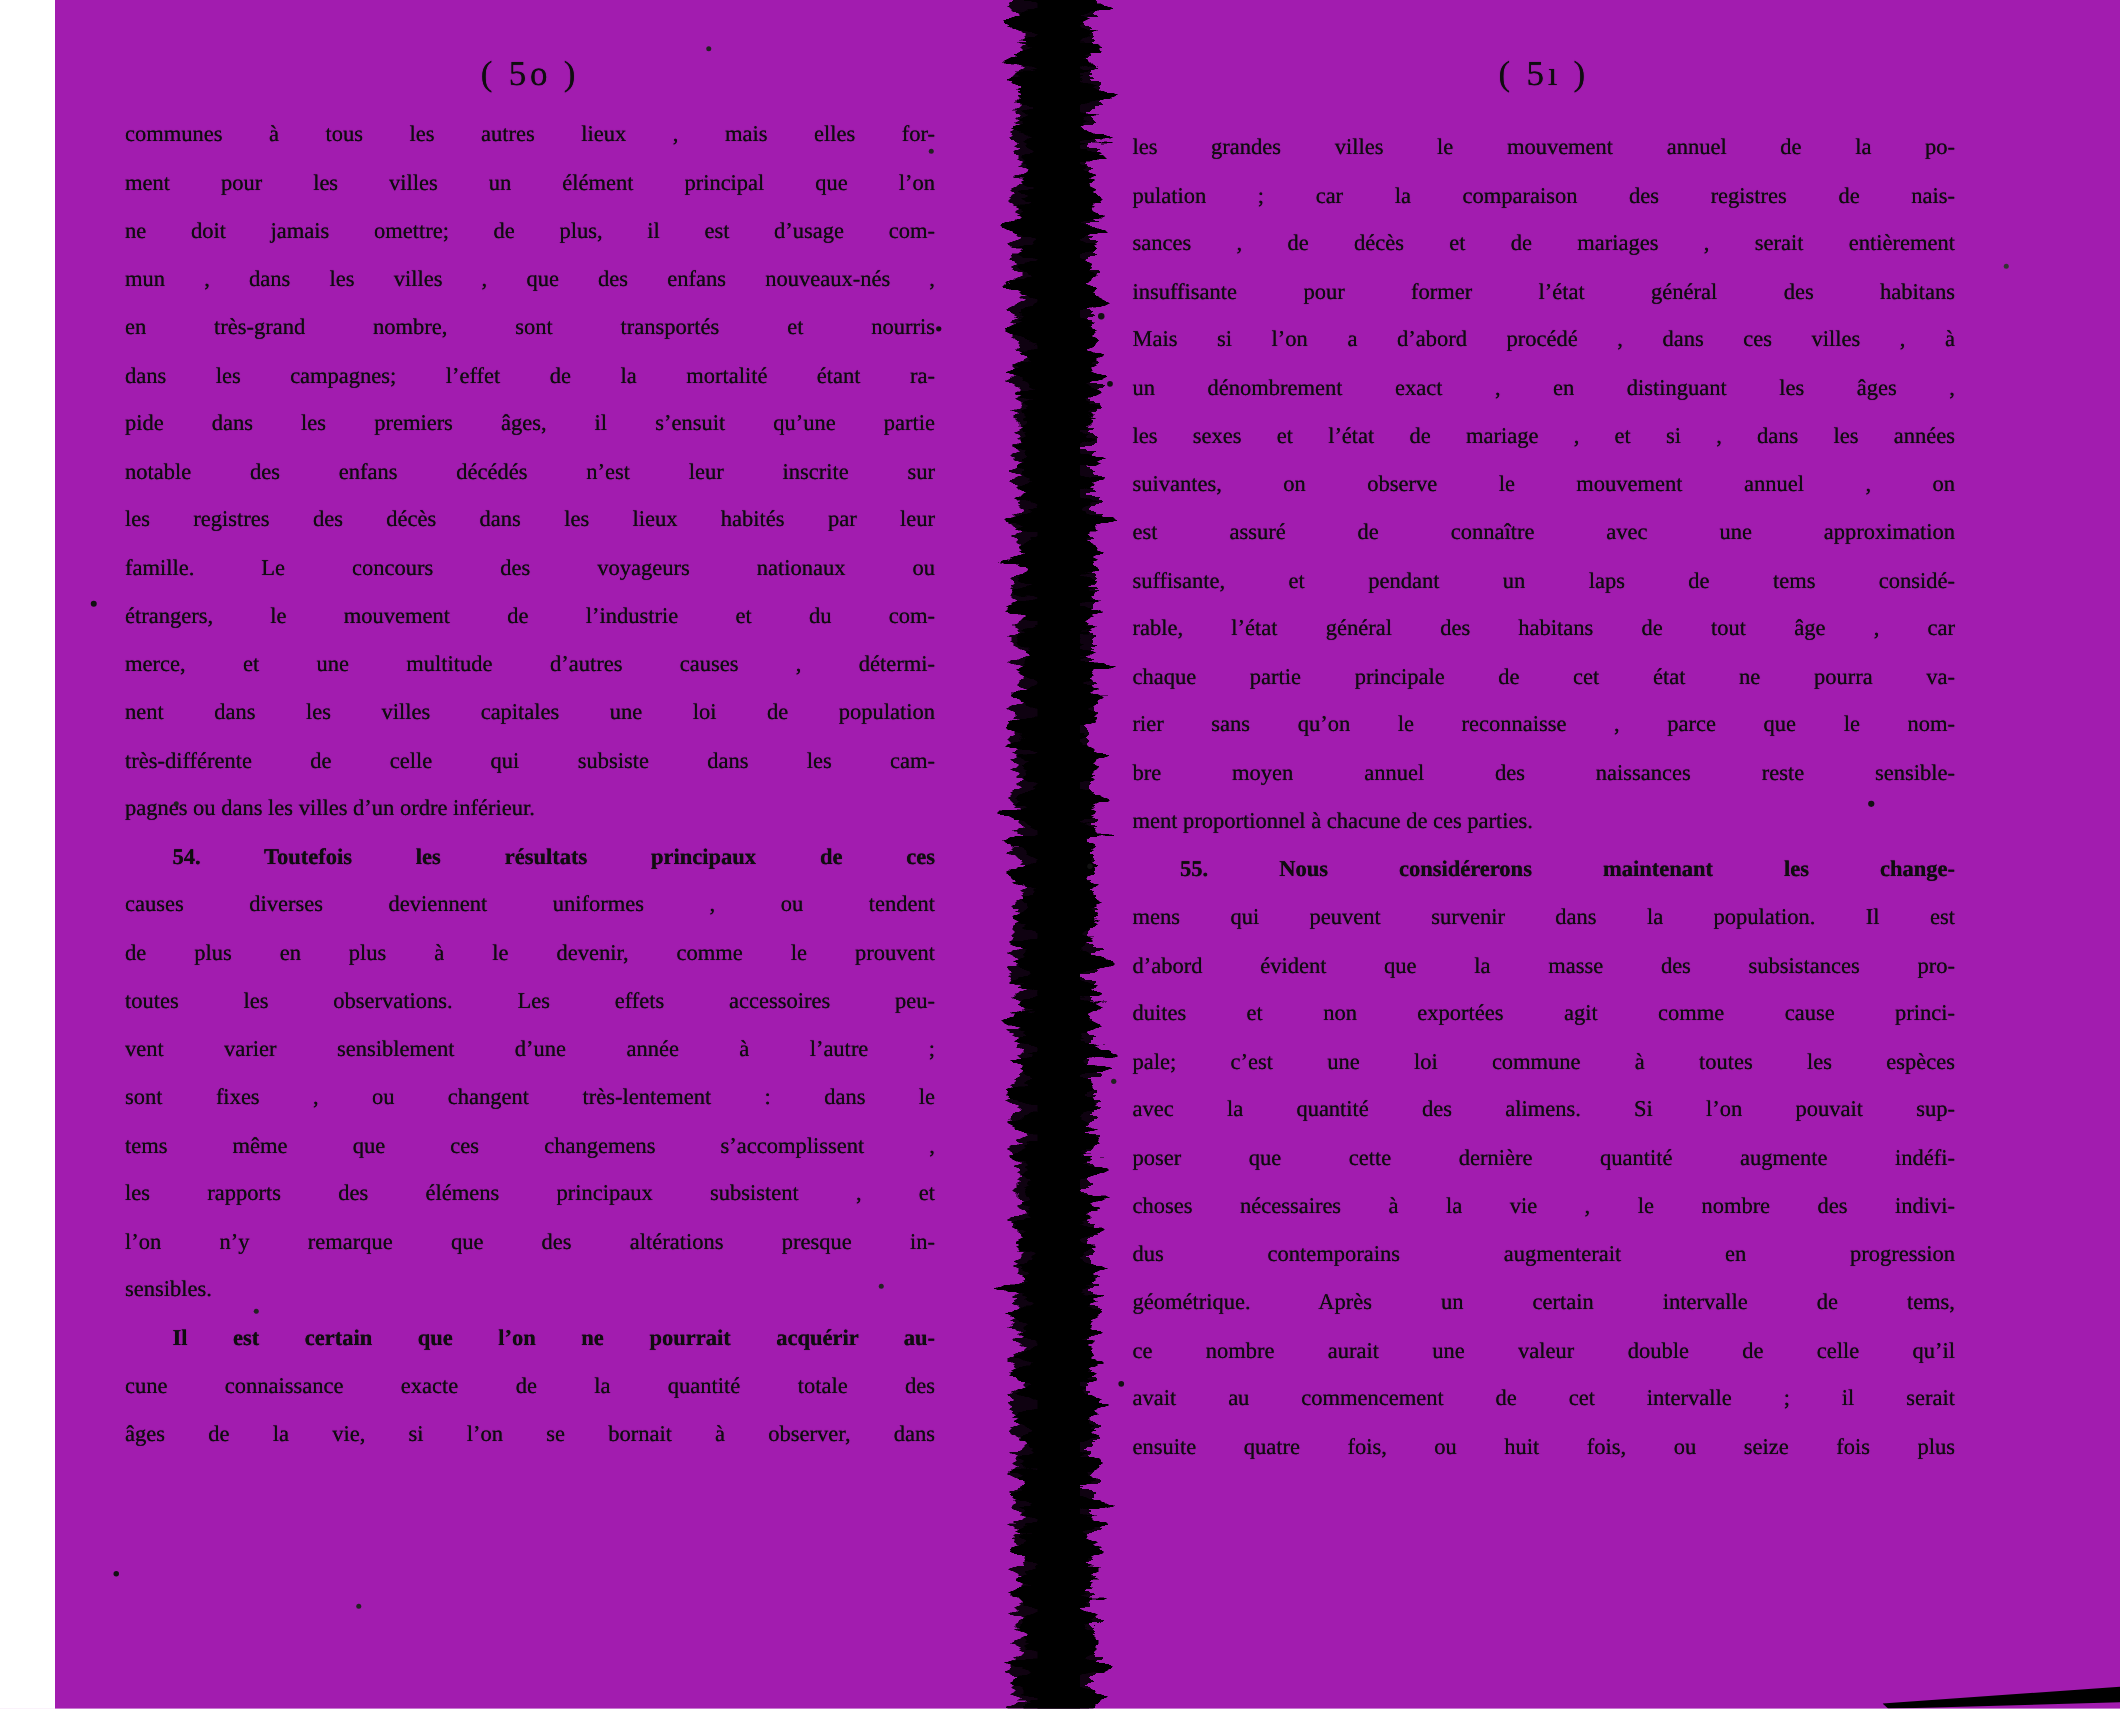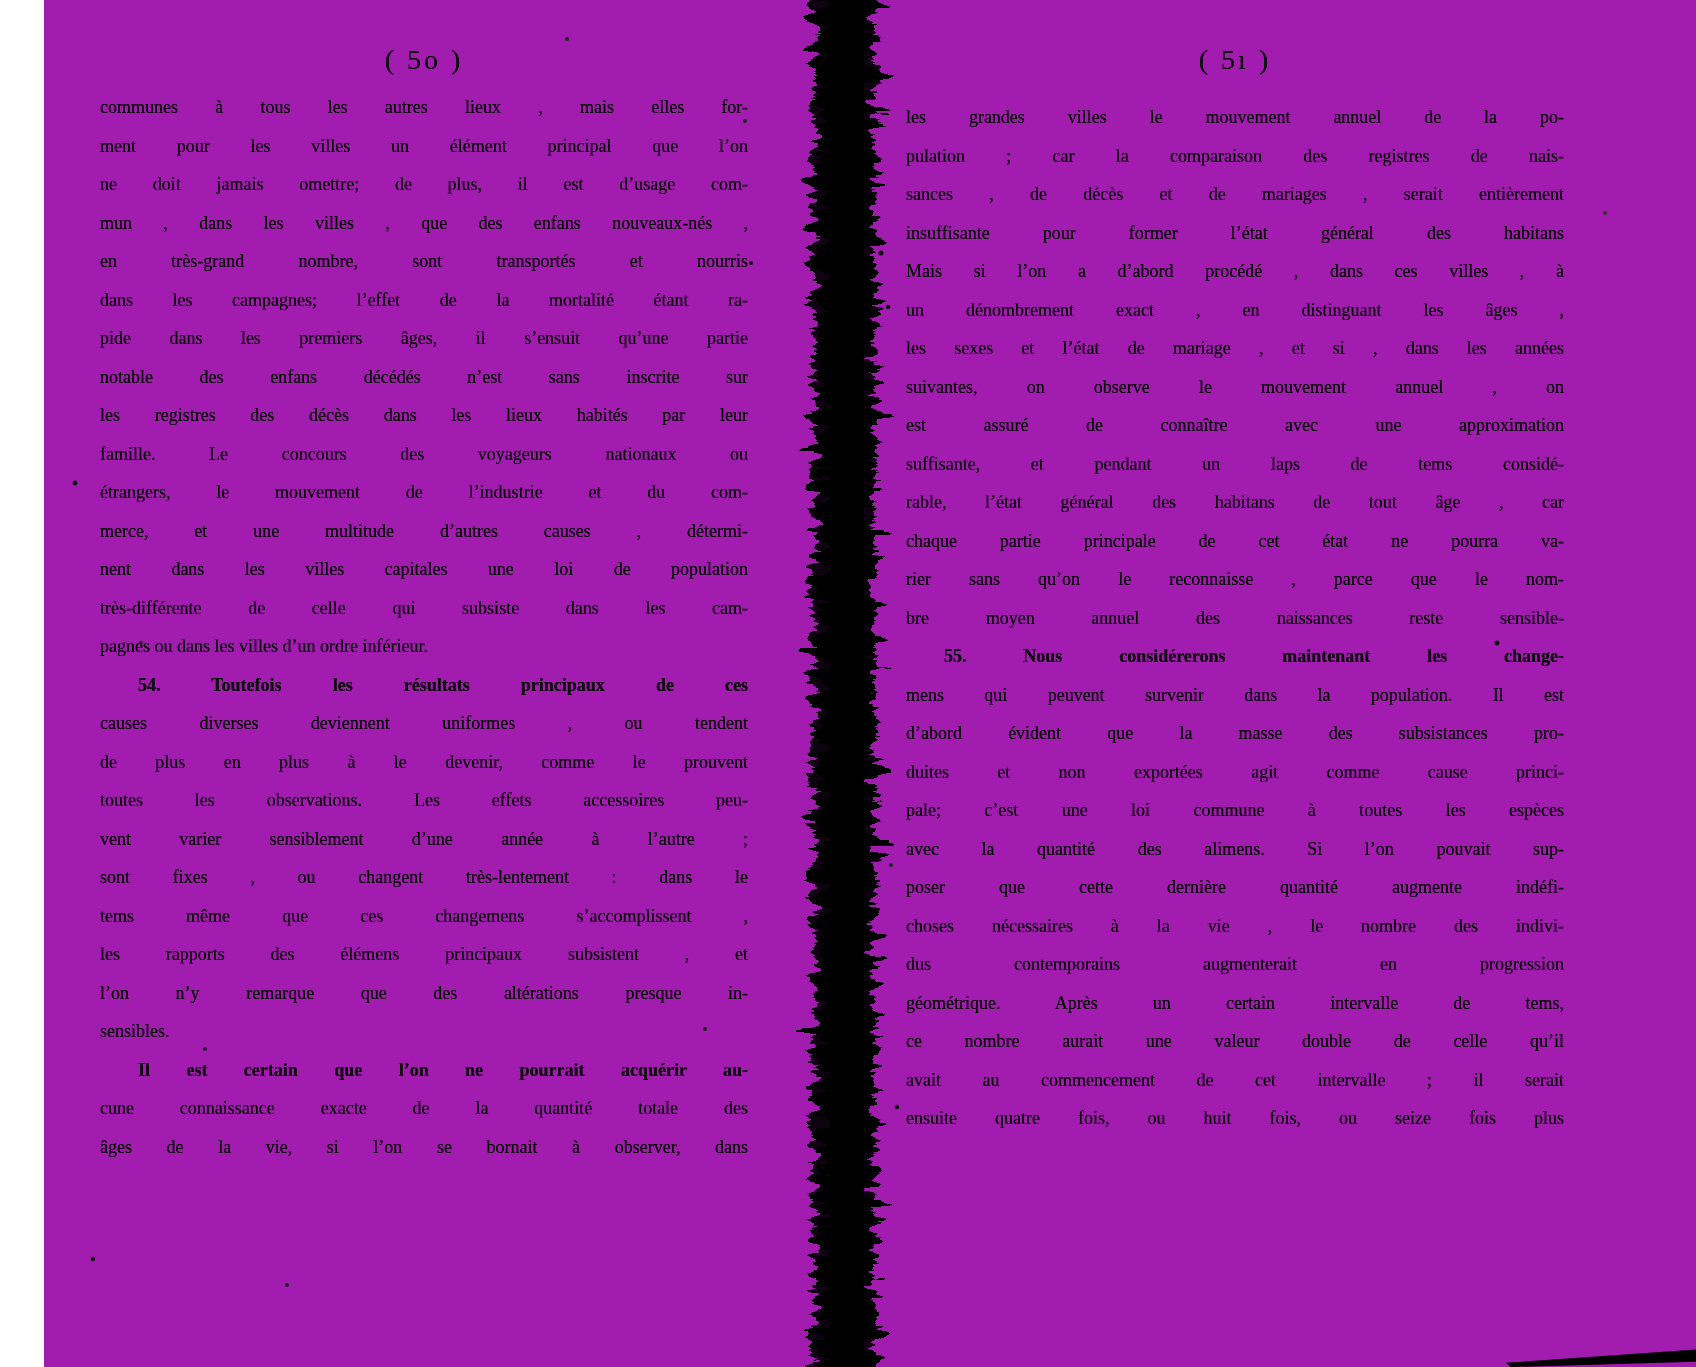--- a/index.html
+++ b/index.html
@@ -97,21 +97,21 @@
   <div class="page page-left">
     <div class="page-number">( 5o )</div>
     <div class="text-block">
         <div class="line">communes à tous les autres lieux , mais elles for-</div>
         <div class="line">ment pour les villes un élément principal que l’on</div>
         <div class="line">ne doit jamais omettre; de plus, il est d’usage com-</div>
         <div class="line">mun , dans les villes , que des enfans nouveaux-nés ,</div>
         <div class="line">en très-grand nombre, sont transportés et nourris</div>
         <div class="line">dans les campagnes; l’effet de la mortalité étant ra-</div>
         <div class="line">pide dans les premiers âges, il s’ensuit qu’une partie</div>
-        <div class="line">notable des enfans décédés n’est sans inscrite sur</div>
+        <div class="line">notable des enfans décédés n’est leur inscrite sur</div>
         <div class="line">les registres des décès dans les lieux habités par leur</div>
         <div class="line">famille. Le concours des voyageurs nationaux ou</div>
         <div class="line">étrangers, le mouvement de l’industrie et du com-</div>
         <div class="line">merce, et une multitude d’autres causes , détermi-</div>
         <div class="line">nent dans les villes capitales une loi de population</div>
         <div class="line">très-différente de celle qui subsiste dans les cam-</div>
         <div class="line end">pagnes ou dans les villes d’un ordre inférieur.</div>
         <div class="line indent">54. Toutefois les résultats principaux de ces</div>
         <div class="line">causes diverses deviennent uniformes , ou tendent</div>
         <div class="line">de plus en plus à le devenir, comme le prouvent</div>
@@ -138,20 +138,21 @@
         <div class="line">Mais si l’on a d’abord procédé , dans ces villes , à</div>
         <div class="line">un dénombrement exact , en distinguant les âges ,</div>
         <div class="line">les sexes et l’état de mariage , et si , dans les années</div>
         <div class="line">suivantes, on observe le mouvement annuel , on</div>
         <div class="line">est assuré de connaître avec une approximation</div>
         <div class="line">suffisante, et pendant un laps de tems considé-</div>
         <div class="line">rable, l’état général des habitans de tout âge , car</div>
         <div class="line">chaque partie principale de cet état ne pourra va-</div>
         <div class="line">rier sans qu’on le reconnaisse , parce que le nom-</div>
         <div class="line">bre moyen annuel des naissances reste sensible-</div>
+        <div class="line end">ment proportionnel à chacune de ces parties.</div>
         <div class="line indent">55. Nous considérerons maintenant les change-</div>
         <div class="line">mens qui peuvent survenir dans la population. Il est</div>
         <div class="line">d’abord évident que la masse des subsistances pro-</div>
         <div class="line">duites et non exportées agit comme cause princi-</div>
         <div class="line">pale; c’est une loi commune à toutes les espèces</div>
         <div class="line">avec la quantité des alimens. Si l’on pouvait sup-</div>
         <div class="line">poser que cette dernière quantité augmente indéfi-</div>
         <div class="line">choses nécessaires à la vie , le nombre des indivi-</div>
         <div class="line">dus contemporains augmenterait en progression</div>
         <div class="line">géométrique. Après un certain intervalle de tems,</div>

